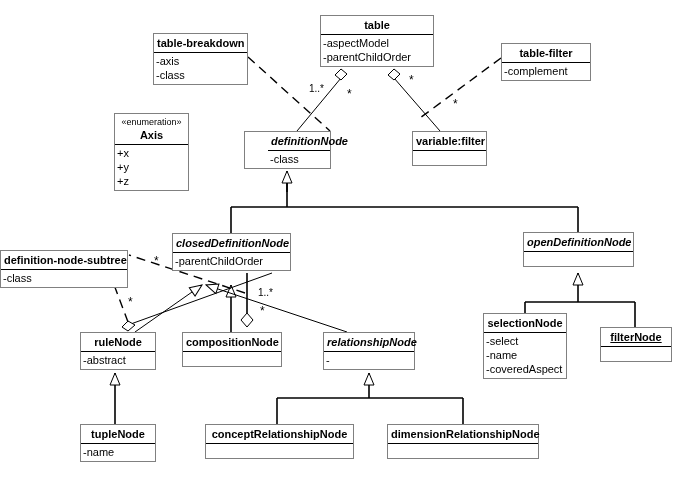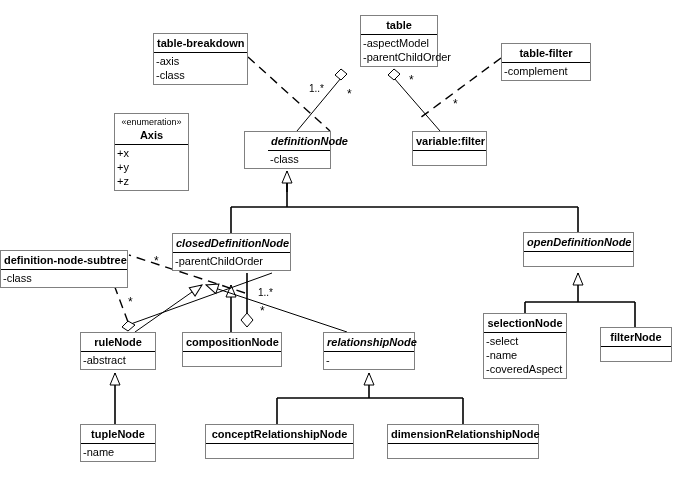--- a/index.html
+++ b/index.html
@@ -168,21 +168,21 @@
 
     
     <g>
       <line x1="578" y1="302" x2="578" y2="273" stroke="#000000" stroke-width="1.6" marker-end="url(#m-empty-tri)"></line>
       <line x1="525" y1="302" x2="635" y2="302" stroke="#000000" stroke-width="1.6"></line>
       <line x1="525" y1="302" x2="525" y2="313" stroke="#000000" stroke-width="1.6"></line>
       <line x1="635" y1="302" x2="635" y2="327" stroke="#000000" stroke-width="1.6"></line>
     </g>
   </svg>
 
-  <div class="uml-class" style="left:320px; top:15px; width:78px;margin-left:40px;">
+  <div class="uml-class" style="left:320px; top:15px; width:114px;">
     <div class="cls-header">
       <span>table</span>
     </div>
     <div class="cls-body">
       <div class="cls-attr">-aspectModel</div>
       <div class="cls-attr">-parentChildOrder</div>
     </div>
   </div>
 
   <div class="uml-class" style="left:153px; top:33px; width:95px;">
@@ -286,21 +286,21 @@
     <div class="cls-header">
       <span>selectionNode</span>
     </div>
     <div class="cls-body">
       <div class="cls-attr">-select</div>
       <div class="cls-attr">-name</div>
       <div class="cls-attr">-coveredAspect</div>
     </div>
   </div>
 
-  <div class="uml-class" style="left:600px; top:327px; width:72px;">
+  <div class="uml-class" style="left:600px; top:327px; width:72px;text-decoration:underline;">
     <div class="cls-header">
       <span>filterNode</span>
     </div>
     <div class="cls-body"></div>
   </div>
 
   <div class="uml-class" style="left:80px; top:424px; width:76px;">
     <div class="cls-header">
       <span>tupleNode</span>
     </div>

